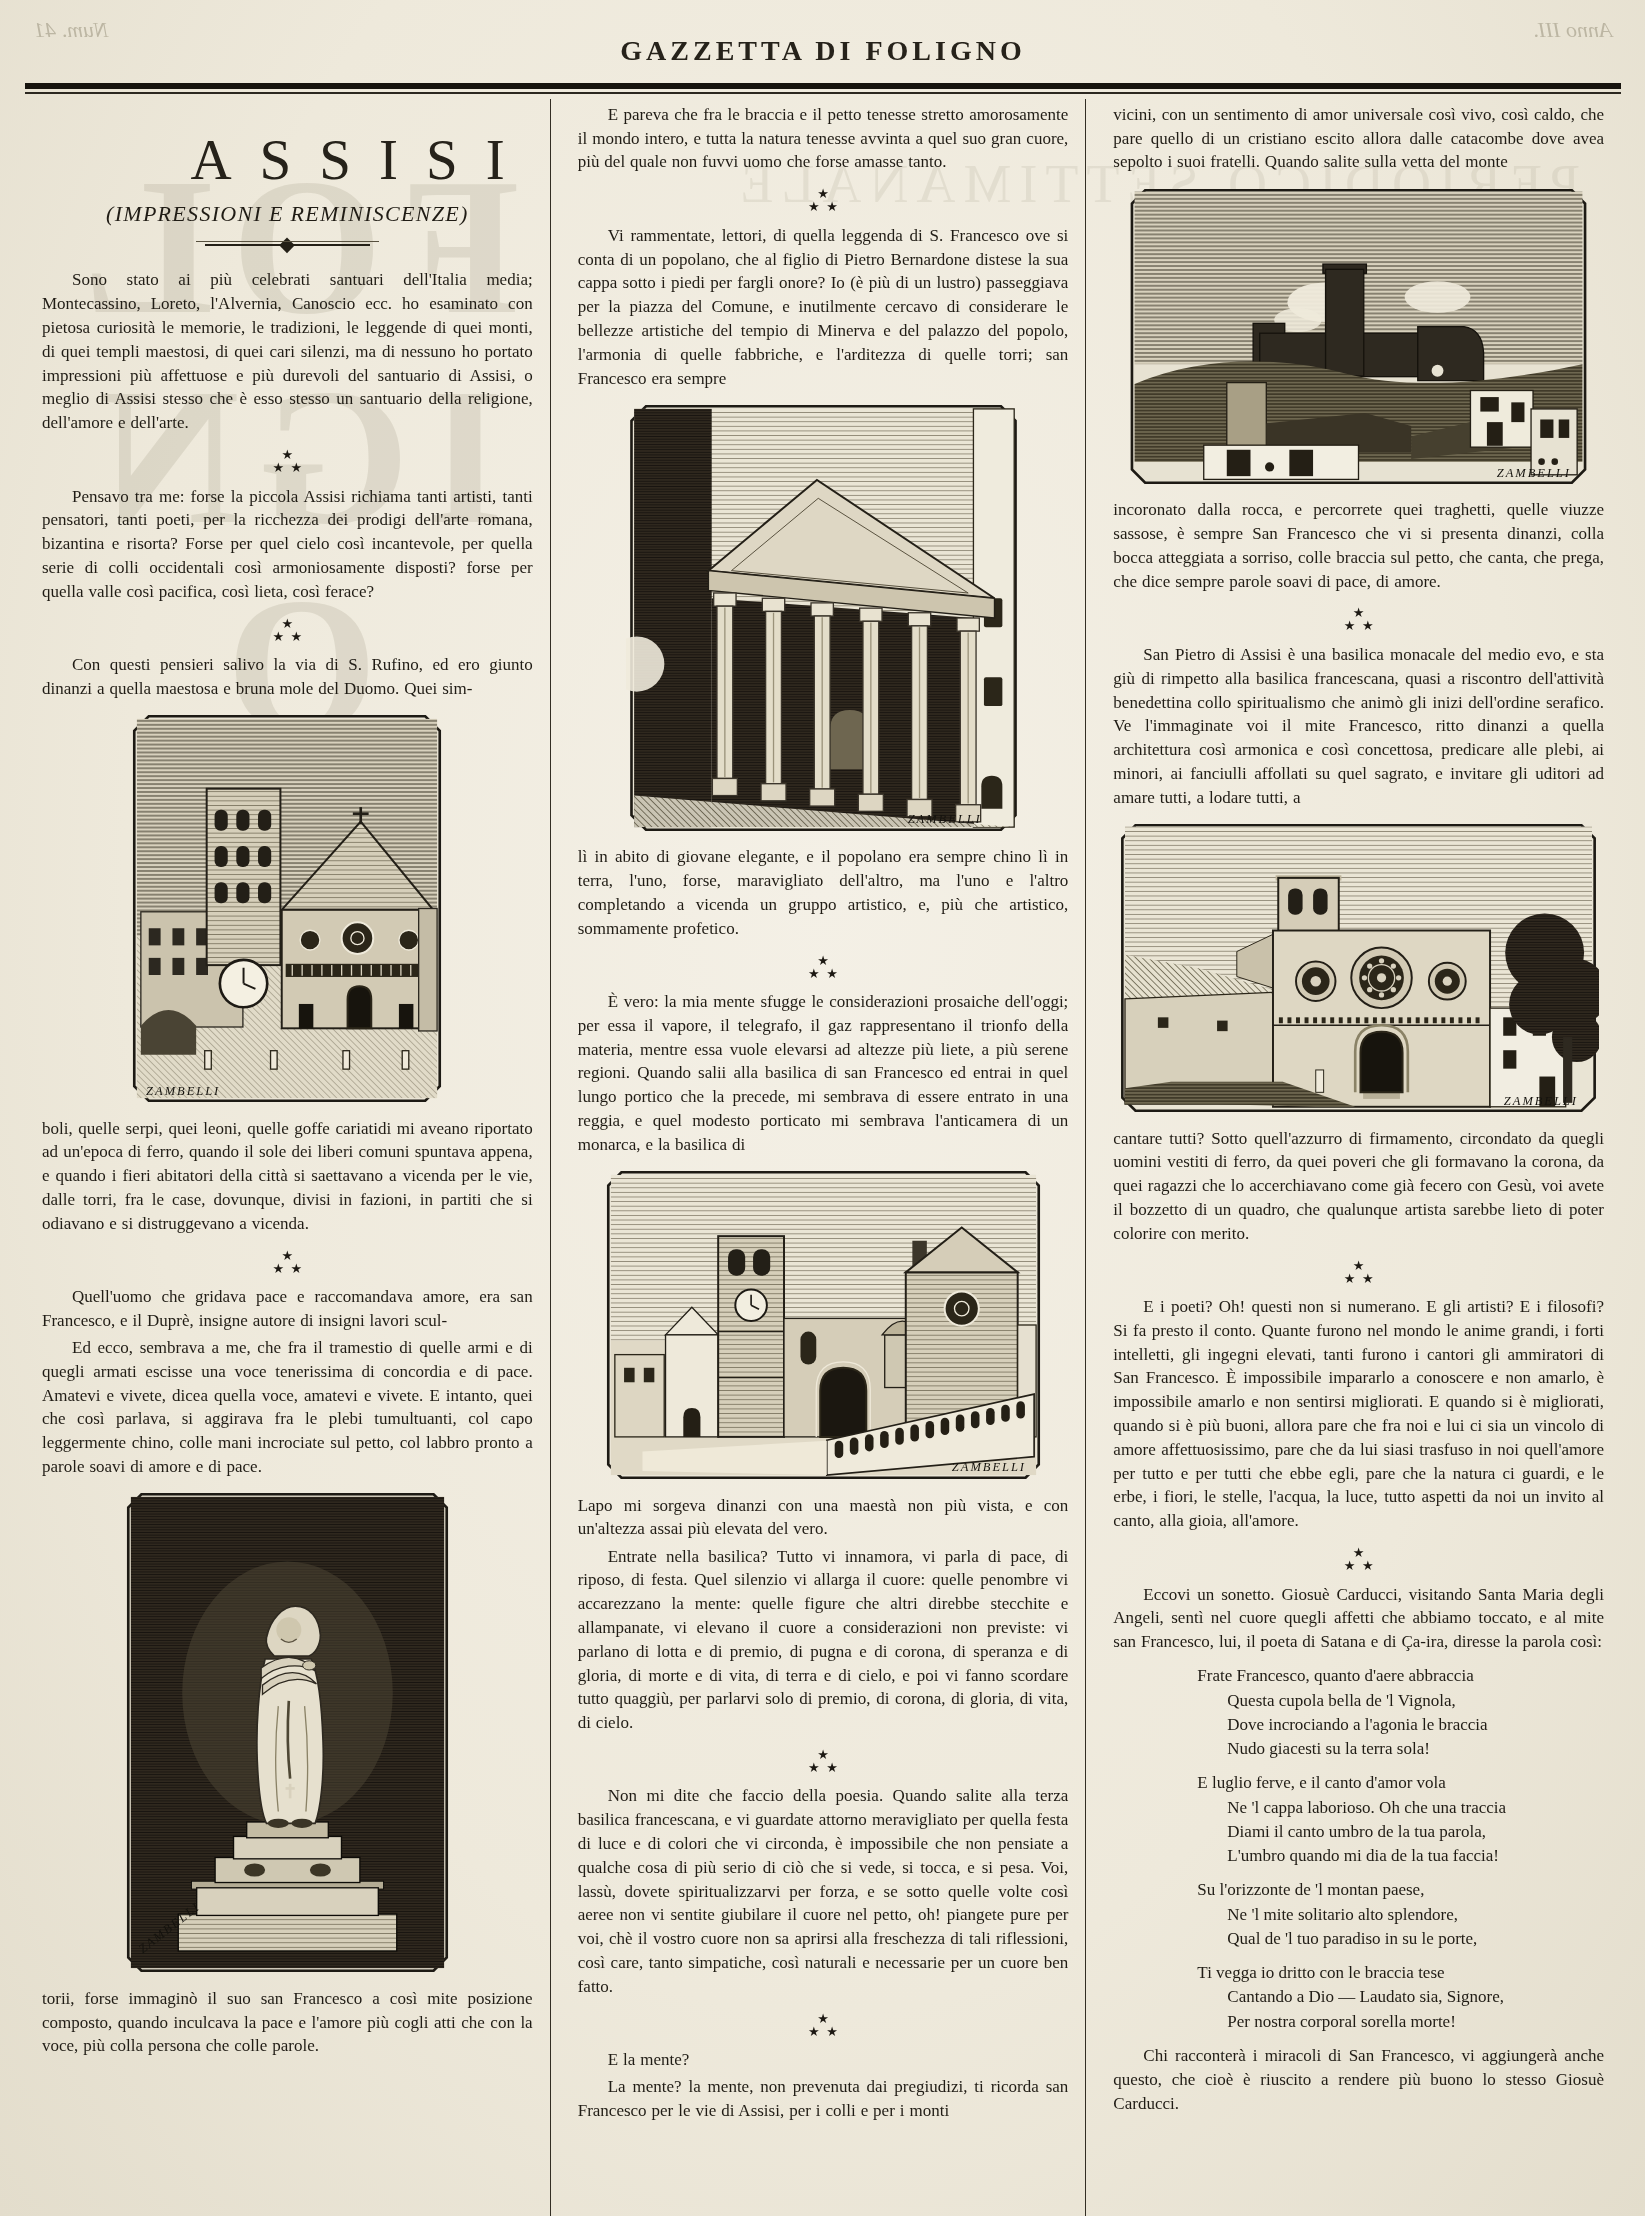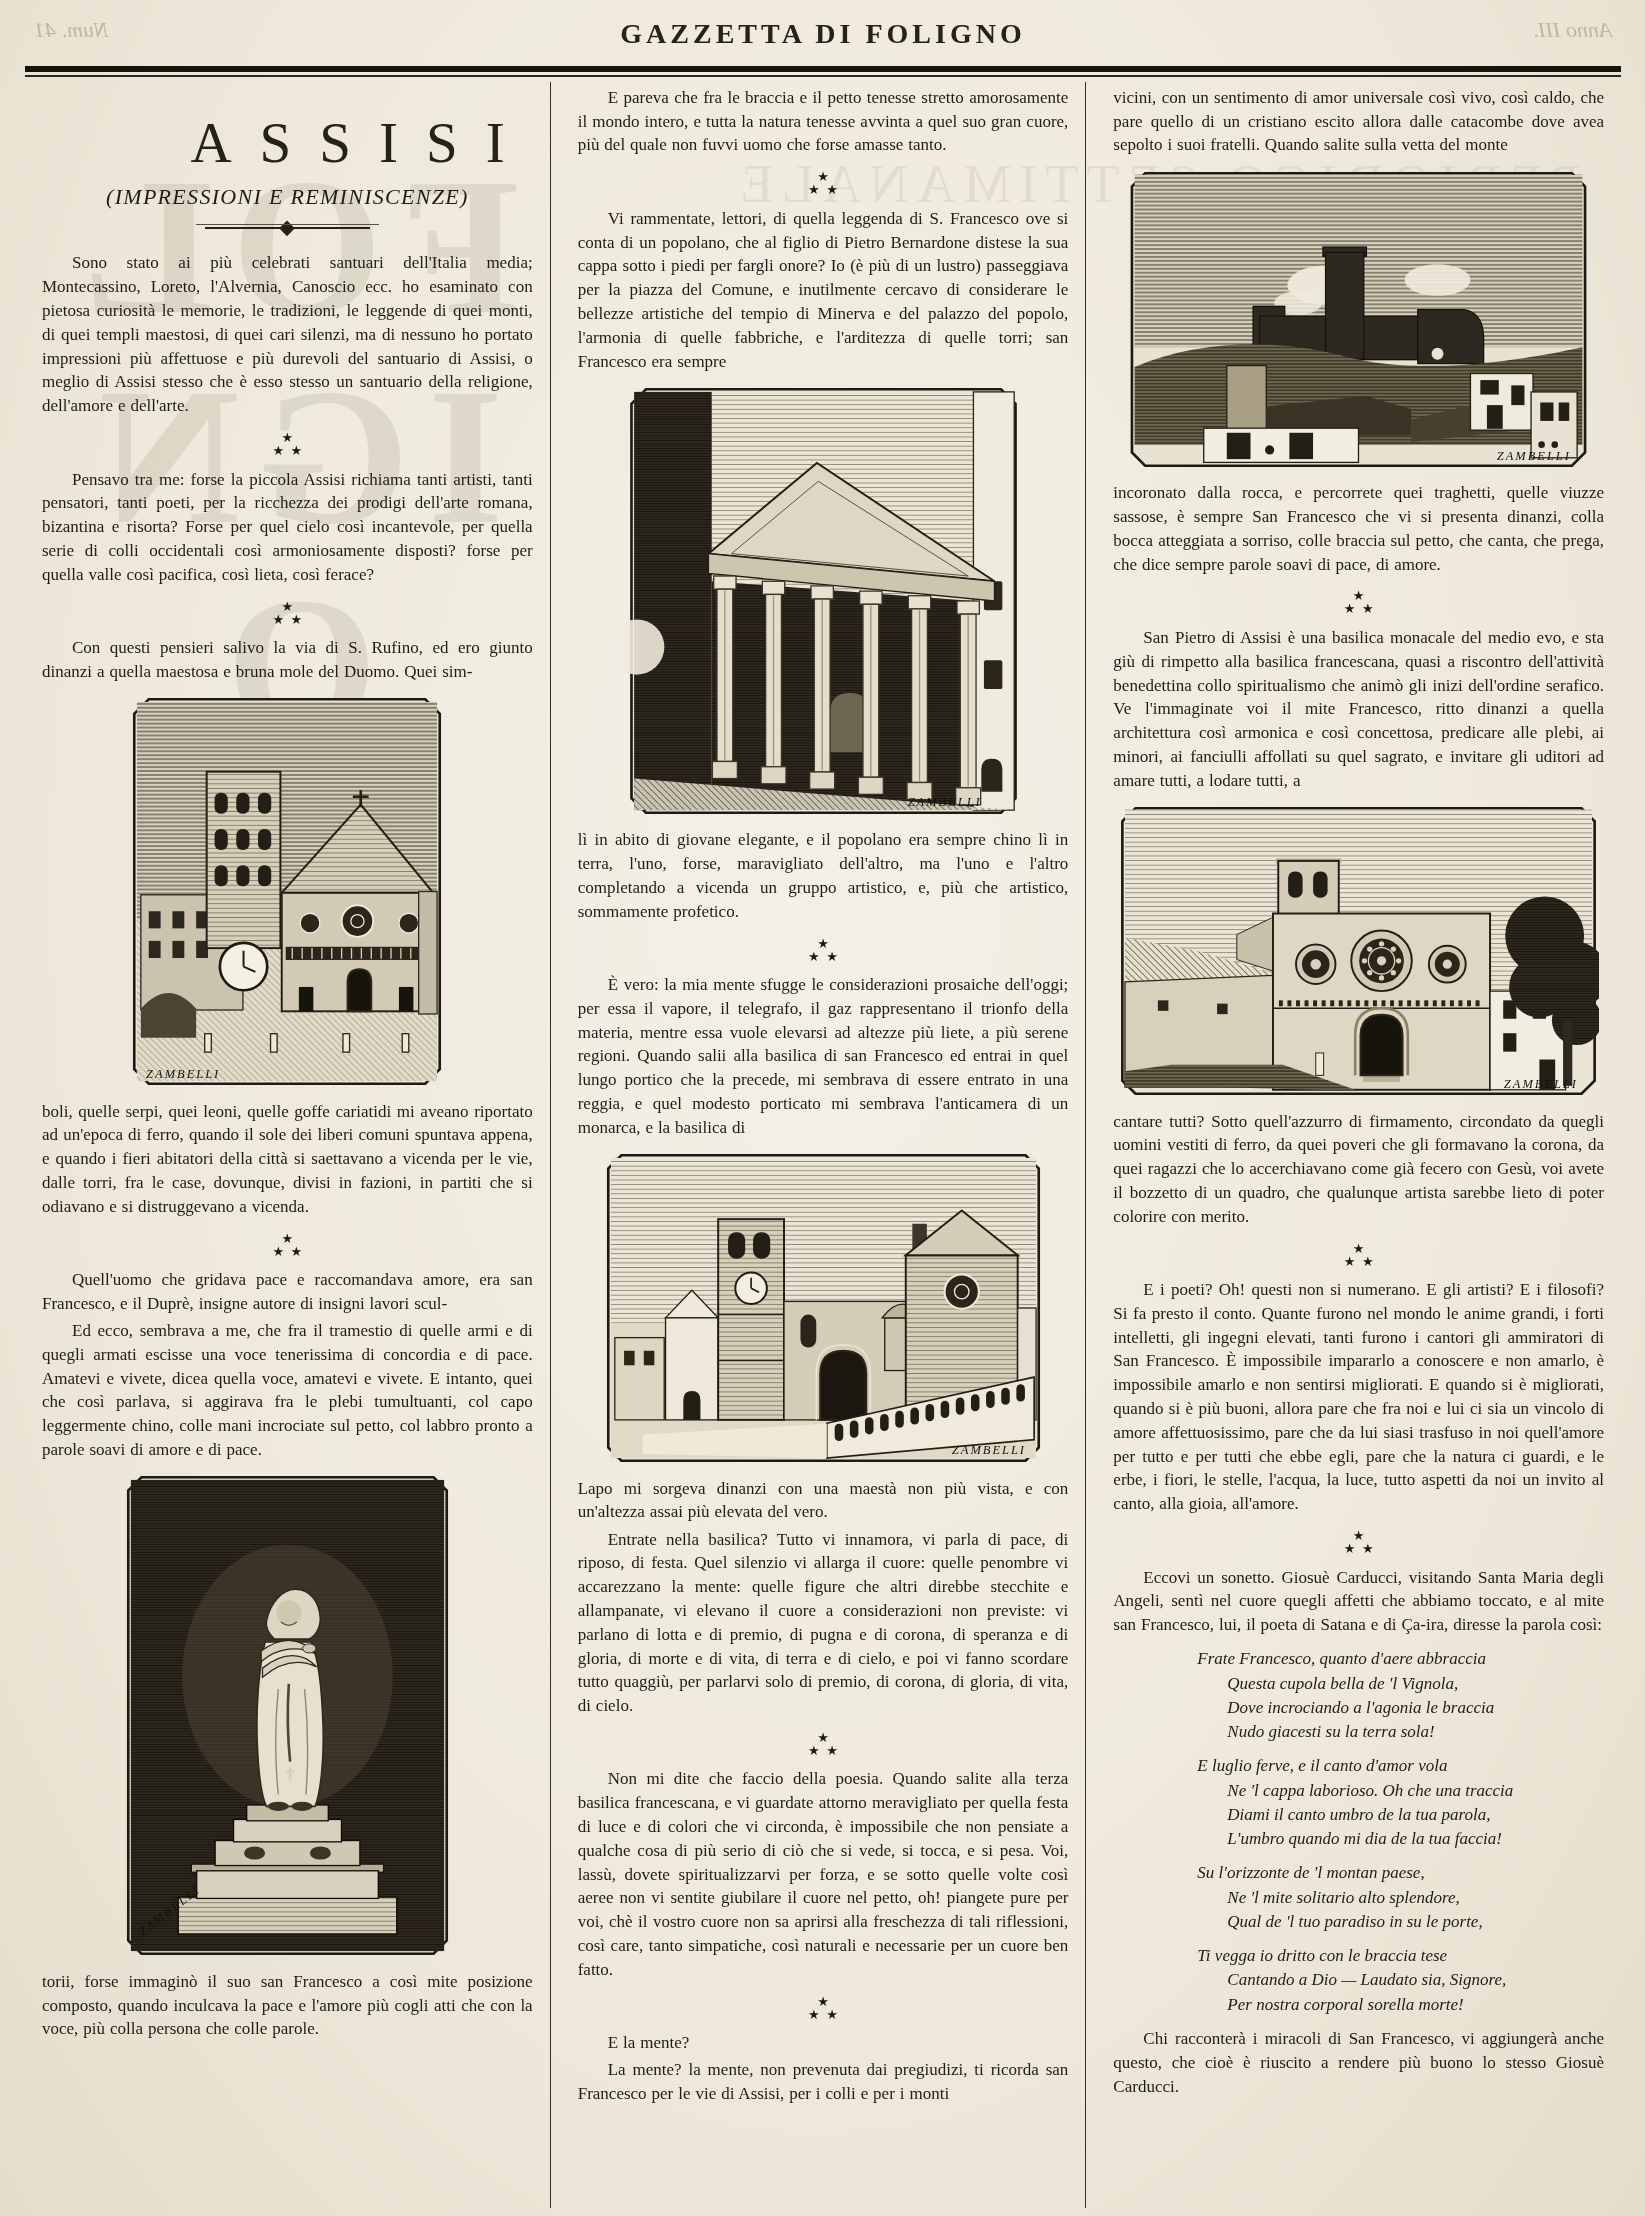--- a/index.html
+++ b/index.html
@@ -4,21 +4,21 @@
 <style>
   html,body{margin:0;padding:0;}
   body{
     width:1646px;height:2216px;position:relative;overflow:hidden;
     background:radial-gradient(ellipse at 50% 40%, #f4f0e6 0%, #eee9db 60%, #e3ddcc 100%);
     font-family:"Liberation Serif","DejaVu Serif",serif;
     color:#201c15;
   }
   
   .masthead{
-    text-align:center;padding-top:18px;font-size:28px;font-weight:bold;
+    text-align:center;padding-top:35px;font-size:28px;font-weight:bold;
     letter-spacing:4px;color:#26221a;
   }
   .head-rule-thick{margin:16px 25px 0;height:6px;background:#17140e;}
   .head-rule-thin{margin:3.3px 25px 0;height:1.3px;background:#2c2820;}
   
   .ghost{position:absolute;z-index:0;pointer-events:none;transform:scaleX(-1);color:#99927c;}
   .ghost-corner{top:17px;font-size:22px;font-style:italic;opacity:.55;}
   .ghost-corner.left{left:34px;}
   .ghost-corner.right{right:34px;}
   .ghost-big{
@@ -58,21 +58,21 @@
   .para{
     font-size:17px;line-height:1.40;text-align:justify;
     text-indent:30px;margin:0 0 3.3px;word-spacing:0.7px;
   }
   .para.cont{text-indent:0;}
   .asterism{text-align:center;font-size:13px;line-height:1.0;margin:13px 0 10.5px;color:#1c1812;}
   .asterism::before{content:"\2605";display:block;}
   .asterism::after{content:"\2605\00a0\00a0\2605";display:block;}
   
   .stanza{margin:10.5px 0 10.5px 84px;}
-  .stanza .line{font-size:17px;line-height:1.42;padding-left:30px;font-style:italic;}
+  .stanza .line{font-size:17px;line-height:1.42;padding-left:30px;}
   .stanza .line:first-child{padding-left:0;}
   
   .figure{margin:10.5px auto;text-align:right;}
   .figure svg{display:block;margin:0 auto;}
   .sig{
     font-family:"Liberation Serif",serif;font-size:19px;font-style:italic;
     letter-spacing:3px;fill:#15130e;
   }
 </style>
 </head>

